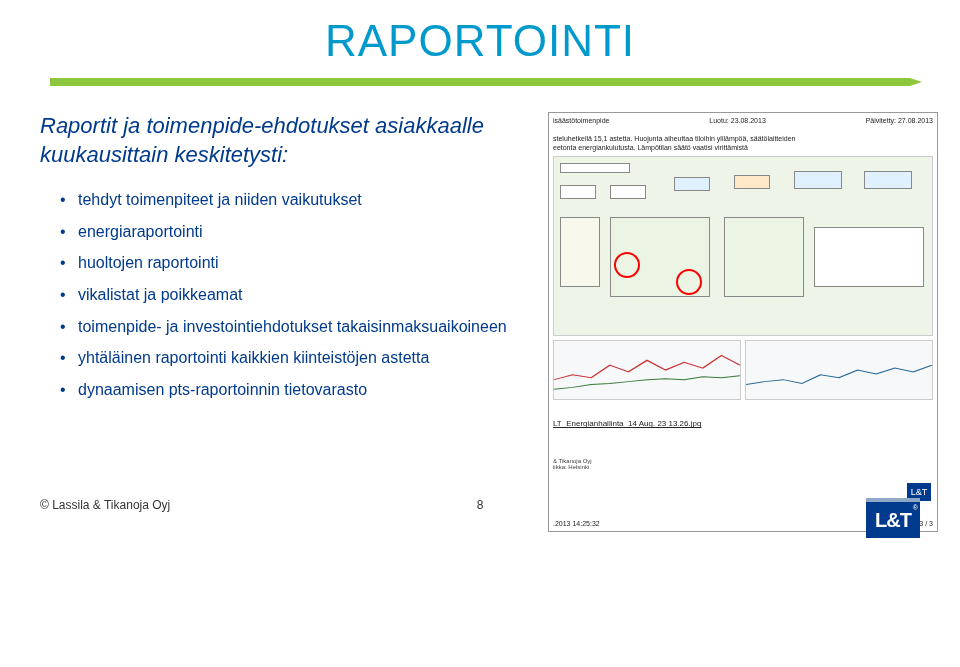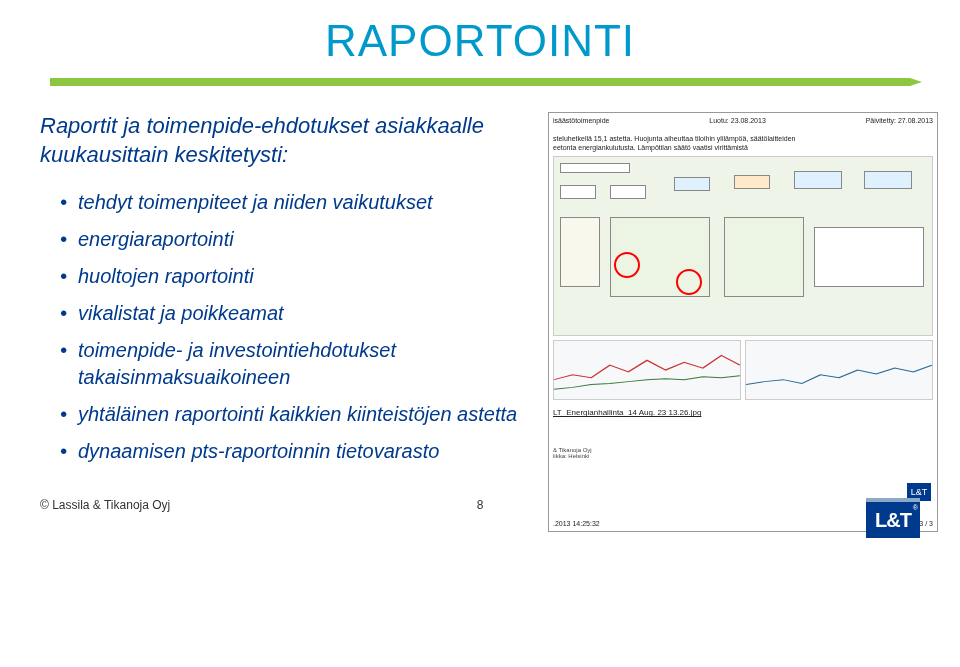--- a/index.html
+++ b/index.html
@@ -41,22 +41,21 @@
   .subhead {
     color: #003a8c;
     font-style: italic;
     font-size: 22px;
     line-height: 1.3;
     margin-bottom: 20px;
   }
   ul.bullets { list-style: none; padding-left: 20px; }
   ul.bullets > li {
     color: #003a8c;
-    font-style: italic;
-    font-size: 20px;
+    font-size: 16px;
     line-height: 1.35;
     margin-bottom: 10px;
     position: relative;
     padding-left: 18px;
   }
   ul.bullets > li::before {
     content: "•";
     position: absolute;
     left: 0; top: 0;
     color: #003a8c;
@@ -77,21 +76,21 @@
   .report-header { display: flex; justify-content: space-between; font-size: 7px; color: #222; margin-bottom: 4px; }
   .report-note { font-size: 7px; color: #222; margin: 10px 0 4px; line-height:1.3; }
   .diagram-box {
     width: 100%; height: 180px; background: #eef4e8;
     position: relative; border: 1px solid #ccc; margin-top: 4px;
   }
   .diag-block { position: absolute; background: #fff; border: 1px solid #888; font-size: 5px; padding: 1px; }
   .red-circle { position: absolute; width: 26px; height: 26px; border: 2px solid red; border-radius: 50%; }
   .charts-row { display: flex; gap: 4px; margin-top: 4px; }
   .chart-mini { flex:1; height: 60px; background: #f6f8fa; border:1px solid #ccc; position:relative; }
-  .file-label { font-size: 8px; color: #222; margin-top: 8px; text-decoration: underline;}
+  .file-label { font-size: 8px; color: #222; margin-top: 19px; text-decoration: underline;}
   .report-footer { position:absolute; bottom:4px; left:4px; right:4px; display:flex; justify-content:space-between; font-size:7px; color:#222; }
   .footer {
     position: absolute;
     bottom: 12px; left: 40px; right: 40px;
     display: flex;
     justify-content: space-between;
     align-items: flex-start;
     font-size: 12px; color: #333;
   }
   .pagenum { position:absolute; left:50%; transform:translateX(-50%); }

